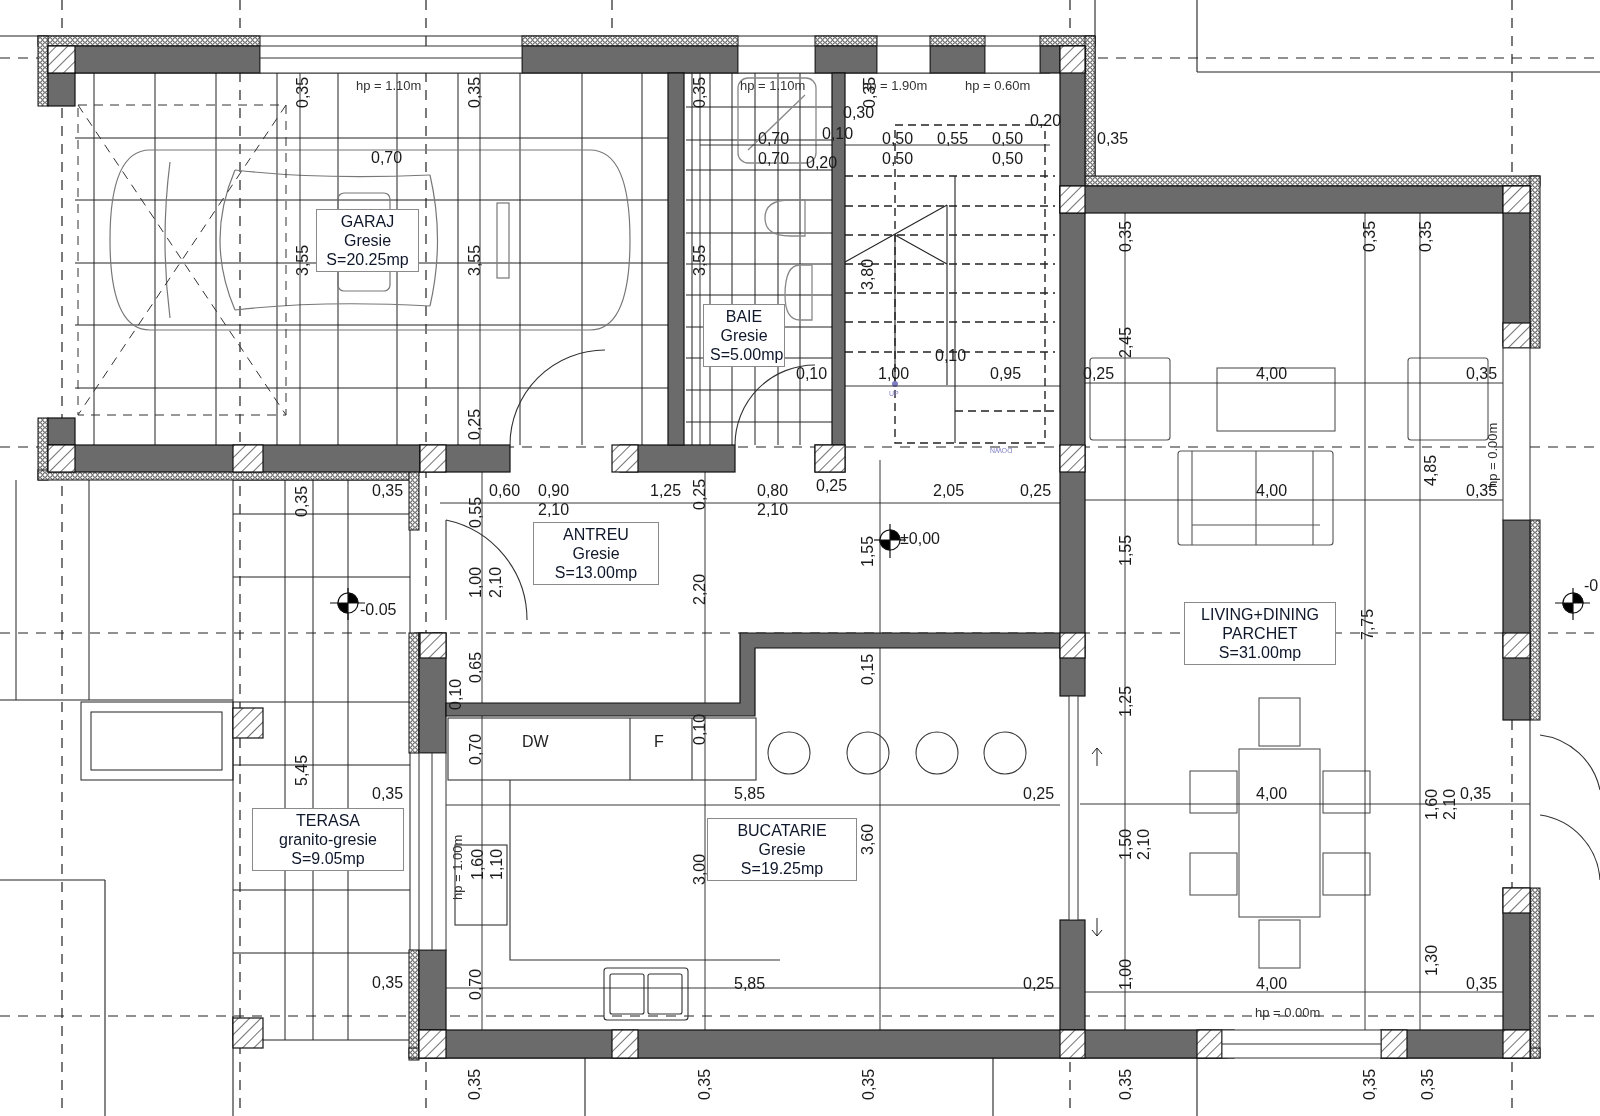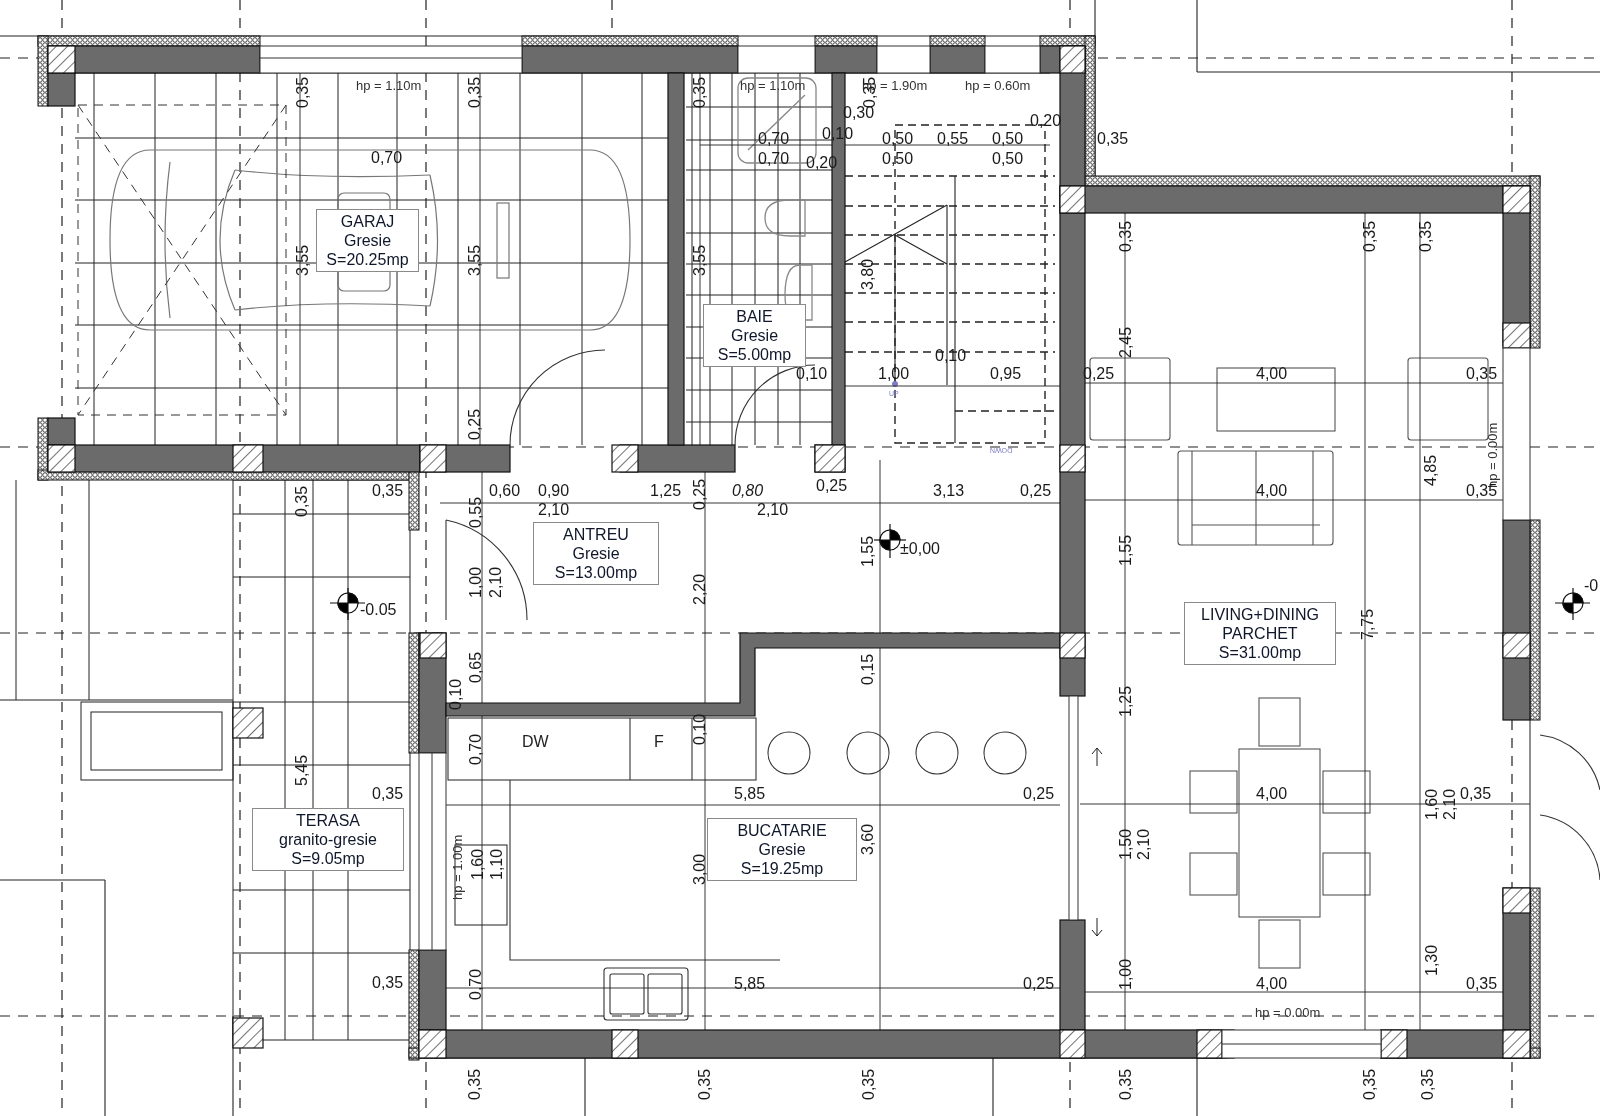--- a/index.html
+++ b/index.html
@@ -334,21 +334,21 @@
     <line x1="1097" y1="918" x2="1097" y2="936"></line>
       <polyline points="1092,930 1097,936 1102,930"></polyline>
   </g>
 </svg>
 
 <div class="room" style="left:316px;top:209px;width:103px;">
   <span>GARAJ</span>
   <span>Gresie</span>
   <span>S=20.25mp</span>
 </div>
-<div class="room" style="left:703px;top:304px;width:103px;">
+<div class="room" style="left:703px;top:304px;width:82px;">
   <span>BAIE</span>
   <span>Gresie</span>
   <span>S=5.00mp</span>
 </div>
 <div class="room" style="left:533px;top:522px;width:126px;">
   <span>ANTREU</span>
   <span>Gresie</span>
   <span>S=13.00mp</span>
 </div>
 <div class="room" style="left:1184px;top:602px;width:152px;">
@@ -368,21 +368,21 @@
 </div>
 
 <div class="hp" style="left:356px;top:79px;">hp = 1.10m</div>
 <div class="hp" style="left:740px;top:79px;">hp = 1.10m</div>
 <div class="hp" style="left:862px;top:79px;">hp = 1.90m</div>
 <div class="hp" style="left:965px;top:79px;text-align:right;">hp = 0.60m</div>
 <div class="hp" style="left:1255px;top:1006px;">hp = 0.00m</div>
 <div class="hp v" style="left:1486px;top:488px;">hp = 0.00m</div>
 <div class="hp v" style="left:451px;top:900px;">hp = 1.00m</div>
 
-<div class="elev" style="left:900px;top:531px;margin-top:10px;">±0,00</div>
+<div class="elev" style="left:900px;top:531px;">±0,00</div>
 <div class="elev" style="left:360px;top:602px;">-0.05</div>
 <div class="elev" style="left:1584px;top:578px;">-0</div>
 
 <div class="app" style="left:522px;top:733px;">DW</div>
 <div class="app" style="left:654px;top:733px;">F</div>
 
 <div class="hp" style="left:889px;top:390px;font-size:7px;color:#7d7dc4;">UP</div>
 <div class="hp" style="left:990px;top:447px;font-size:7px;color:#7d7dc4;transform:rotate(180deg);">DOWN</div>
 
 <div class="dim v" style="left:295px;top:108px;">0,35</div>
@@ -413,24 +413,24 @@
 <div class="dim" style="left:878px;top:366px;">1,00</div>
 <div class="dim" style="left:935px;top:348px;">0,10</div>
 <div class="dim" style="left:990px;top:366px;">0,95</div>
 
 <div class="dim" style="left:372px;top:483px;">0,35</div>
 <div class="dim" style="left:489px;top:483px;">0,60</div>
 <div class="dim" style="left:538px;top:483px;">0,90</div>
 <div class="dim" style="left:538px;top:502px;">2,10</div>
 <div class="dim" style="left:650px;top:483px;">1,25</div>
 <div class="dim v" style="left:692px;top:510px;">0,25</div>
-<div class="dim" style="left:732px;top:483px;font-style:italic;">0,80</div>
+<div class="dim" style="left:757px;top:483px;">0,80</div>
 <div class="dim" style="left:757px;top:502px;">2,10</div>
 <div class="dim" style="left:816px;top:478px;">0,25</div>
-<div class="dim" style="left:933px;top:483px;">3,13</div>
+<div class="dim" style="left:933px;top:483px;">2,05</div>
 <div class="dim" style="left:1020px;top:483px;">0,25</div>
 <div class="dim v" style="left:468px;top:528px;">0,55</div>
 <div class="dim v" style="left:468px;top:598px;">1,00</div>
 <div class="dim v" style="left:488px;top:598px;">2,10</div>
 <div class="dim v" style="left:692px;top:605px;">2,20</div>
 <div class="dim v" style="left:860px;top:567px;">1,55</div>
 <div class="dim v" style="left:468px;top:683px;">0,65</div>
 <div class="dim v" style="left:860px;top:685px;">0,15</div>
 
 <div class="dim v" style="left:294px;top:517px;">0,35</div>

